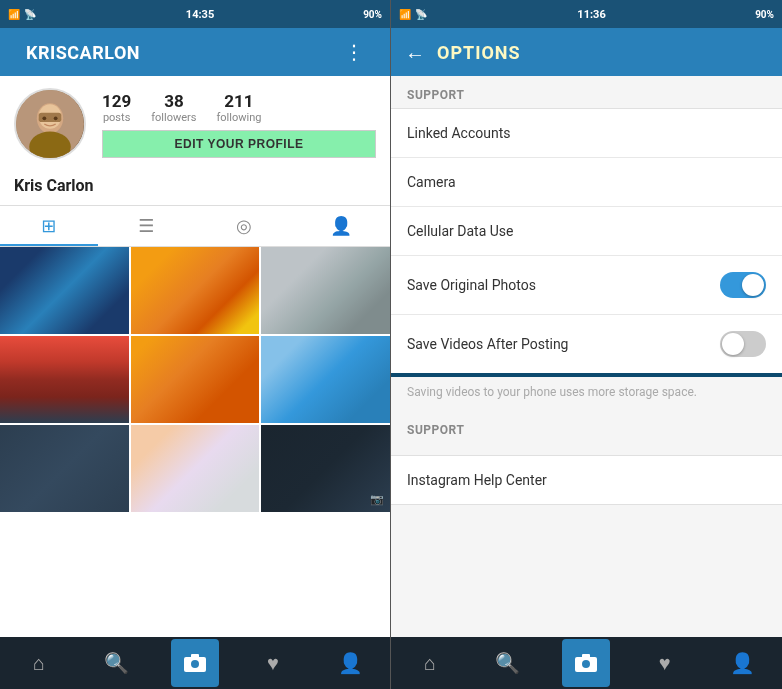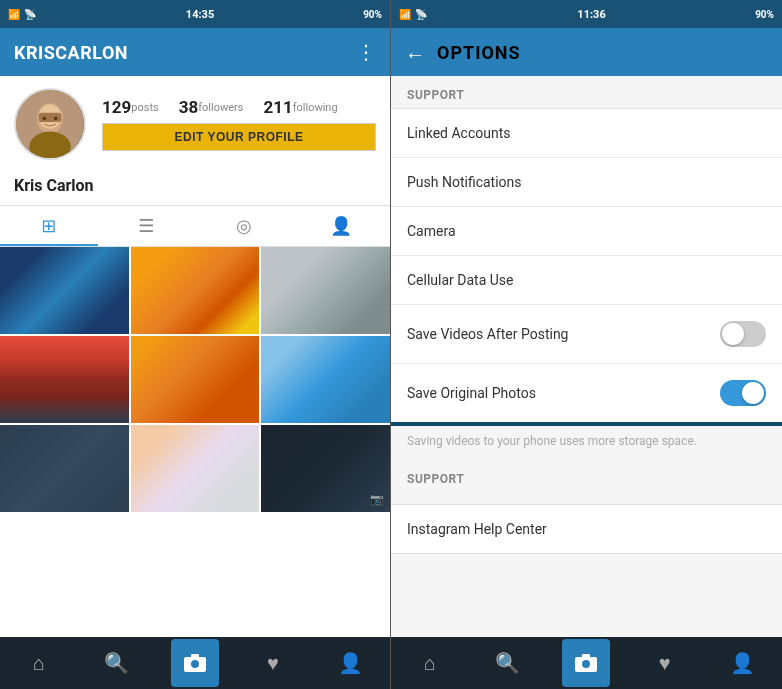--- a/index.html
+++ b/index.html
@@ -37,21 +37,21 @@
     }
     .panel-left { border-right: 1px solid #555; }
 
     
     .left-header {
       height: 48px;
       background: #2980b9;
       display: flex;
       align-items: center;
       justify-content: space-between;
-      padding: 0 14px;
+      padding: 0 26px;
     }
     .left-header-title {
       color: #fff;
       font-size: 18px;
       font-weight: bold;
       letter-spacing: 0.5px;
     }
     .dots-icon { color: #fff; font-size: 20px; cursor: pointer; }
 
     .profile-section {
@@ -80,35 +80,35 @@
       flex-direction: column;
       gap: 6px;
       flex: 1;
     }
     .stats-row {
       display: flex;
       gap: 20px;
     }
     .stat-item {
       display: flex;
-      flex-direction: row;
+      flex-direction: column;
       align-items: center;
     }
     .stat-number {
       font-size: 17px;
       font-weight: bold;
       color: #222;
     }
     .stat-label {
       font-size: 11px;
       color: #888;
     }
     .edit-profile-btn {
       border: 1px solid #ccc;
-      background: #eab308;
+      background: #86efac;
       padding: 6px 0;
       width: 100%;
       font-size: 12px;
       font-weight: bold;
       color: #333;
       letter-spacing: 0.5px;
       cursor: pointer;
       text-align: center;
     }
 
@@ -197,21 +197,21 @@
     .right-header {
       height: 48px;
       background: #2980b9;
       display: flex;
       align-items: center;
       gap: 12px;
       padding: 0 14px;
     }
     .back-arrow { color: #fff; font-size: 20px; cursor: pointer; }
     .right-header-title {
-      color: #000000;
+      color: #fef9c3;
       font-size: 18px;
       font-weight: bold;
       letter-spacing: 1px;
     }
 
     .options-content {
       flex: 1;
       overflow-y: auto;
       background: #f5f5f5;
     }
@@ -399,37 +399,34 @@
   </div>
 
   <div class="options-content">
 
     <div class="section-header">SUPPORT</div>
     <div class="settings-group">
       <div class="settings-item">
         <span class="settings-item-text">Linked Accounts</span>
       </div>
       <div class="settings-item">
-        <span class="settings-item-text">Push Notifications</span>
-      </div>
-      <div class="settings-item">
         <span class="settings-item-text">Camera</span>
       </div>
       <div class="settings-item">
         <span class="settings-item-text">Cellular Data Use</span>
+      </div>
+      <div class="settings-item">
+        <span class="settings-item-text">Save Original Photos</span>
+        <div class="toggle toggle-on">
+          <div class="toggle-knob"></div>
+        </div>
       </div>
       <div class="settings-item">
         <span class="settings-item-text">Save Videos After Posting</span>
         <div class="toggle toggle-off">
-          <div class="toggle-knob"></div>
-        </div>
-      </div>
-      <div class="settings-item">
-        <span class="settings-item-text">Save Original Photos</span>
-        <div class="toggle toggle-on">
           <div class="toggle-knob"></div>
         </div>
       </div>
     </div>
     <div class="settings-item-note">Saving videos to your phone uses more storage space.</div>
 
     <div class="section-header">SUPPORT</div>
     <div class="support-group">
       <div class="settings-item">
         <span class="settings-item-text">Instagram Help Center</span>

